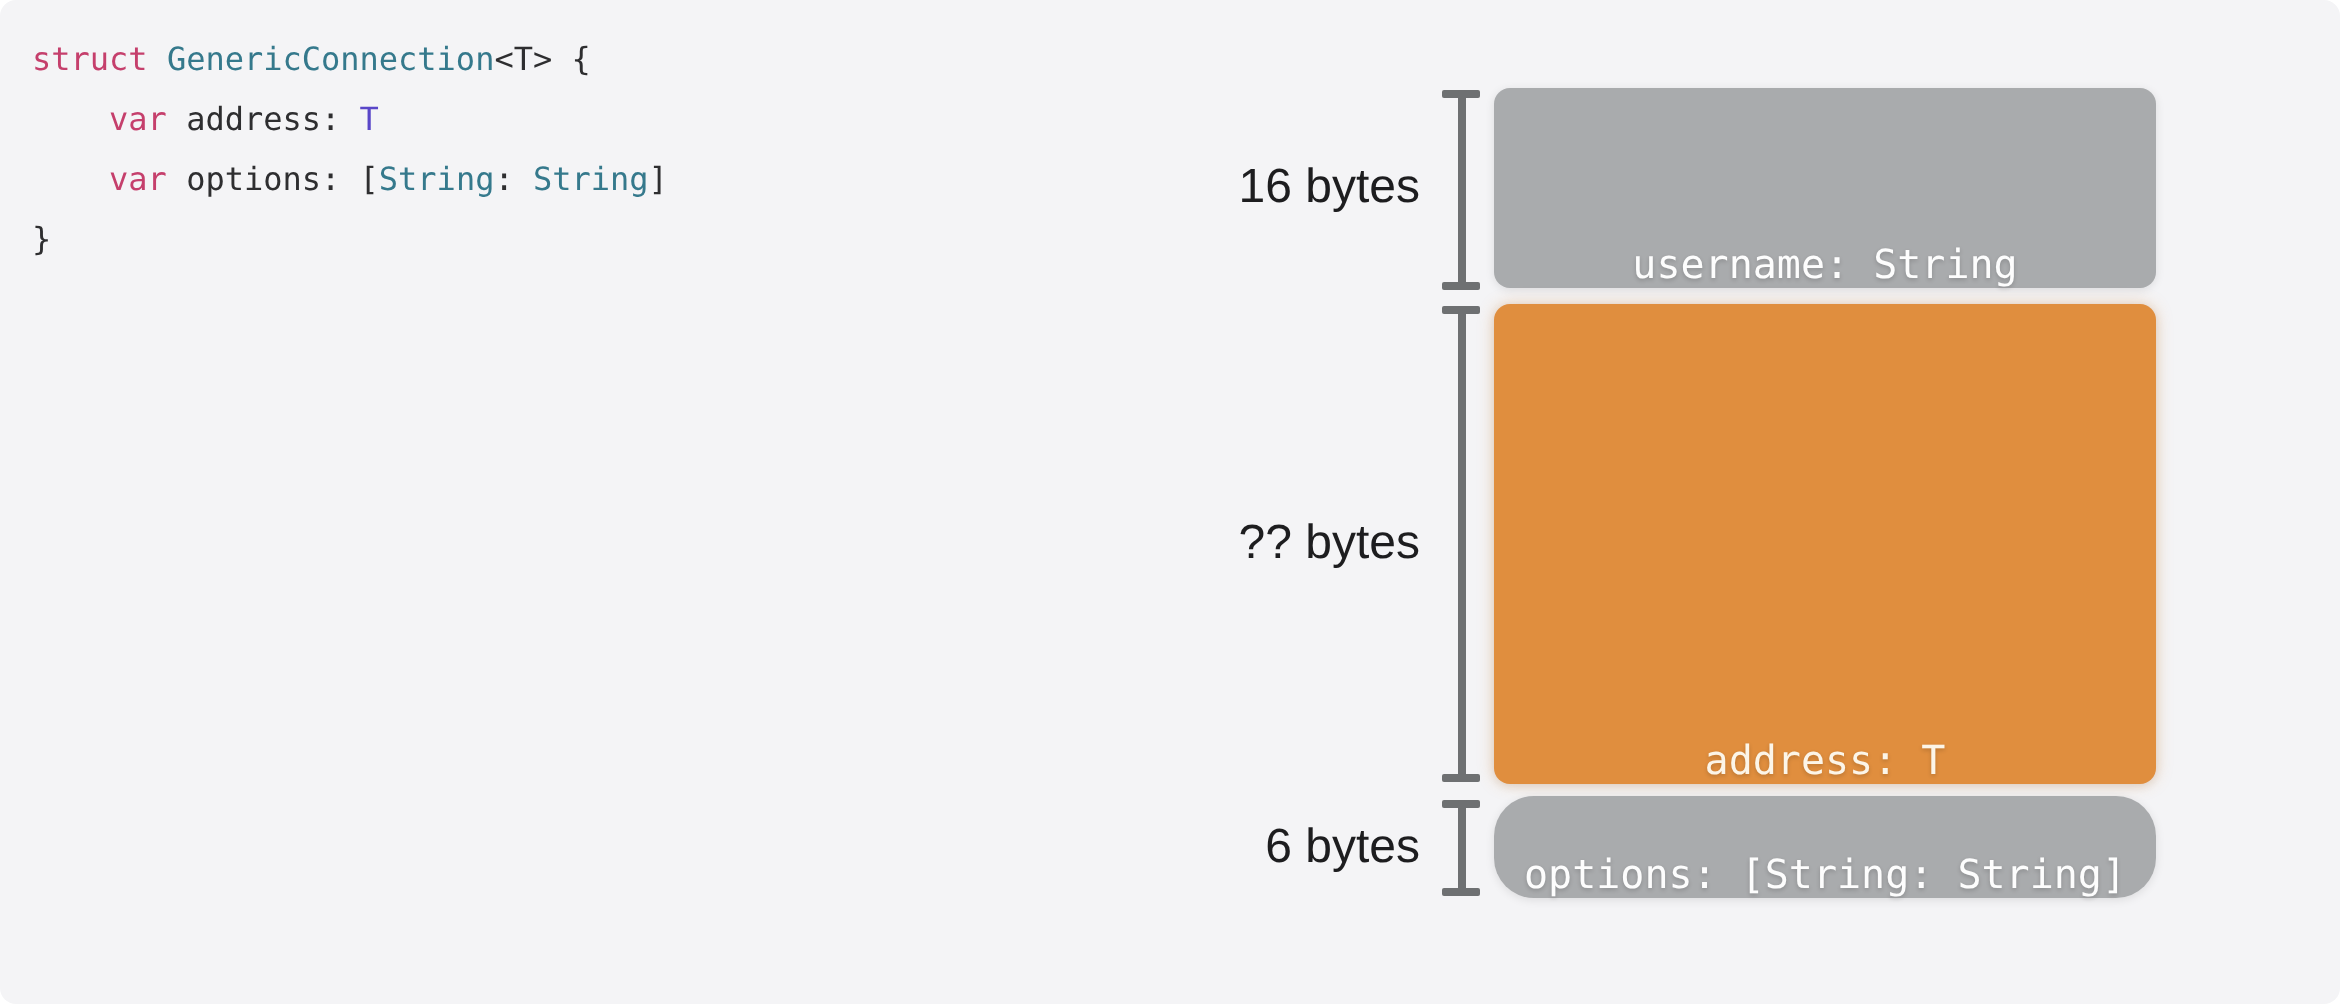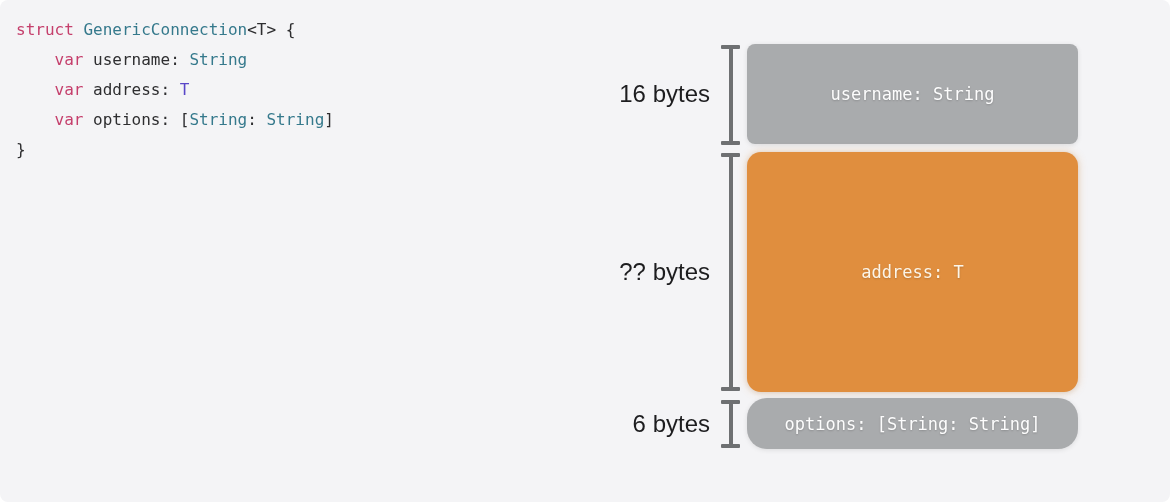--- a/index.html
+++ b/index.html
@@ -61,43 +61,42 @@
   .bracket::after{bottom:0;}
   .bracket .stem{
     position:absolute;top:0;bottom:0;left:50%;
     width:4px;transform:translateX(-50%);
     background:var(--bracket-color);border-radius:1px;
   }
 
   .mem-box{
     position:absolute;left:747px;width:331px;
     border-radius:8px;
-    display:flex;align-items:center;justify-content:center;
+    display:flex;align-items:flex-end;justify-content:center;
     font-family:"DejaVu Sans Mono","Liberation Mono",monospace;
-    font-size:17px;
+    font-size:20px;
     text-shadow:0 1px 2px rgba(0,0,0,0.18);
     box-shadow:0 1px 5px rgba(0,0,0,0.10);
   }
   .mem-box.gray{background:var(--gray-box);color:var(--gray-box-text);}
   .mem-box.orange{
     background:var(--orange-box);color:var(--orange-box-text);
     box-shadow:0 1px 5px rgba(0,0,0,0.08),0 0 8px rgba(224,142,62,0.35);
   }
   .mem-box.r1{top:44px;height:100px;}
-  .mem-box.r2{top:152px;height:240px;border-radius:14px;}
+  .mem-box.r2{top:152px;height:240px;}
   .mem-box.r3{top:398px;height:51px;border-radius:20px;}
 </style>
 </head>
 <body>
 
 <div class="canvas">
 
   <div class="code">
     <div class="code-line"><span class="tok kw">struct</span><span class="tok pl"> </span><span class="tok ty">GenericConnection</span><span class="tok pl">&lt;T&gt; {</span></div>
-    <div class="code-line"><span class="tok pl">    </span><span class="tok kw">var</span><span class="tok pl"> username: </span><span class="tok ty">String</span></div>
     <div class="code-line"><span class="tok pl">    </span><span class="tok kw">var</span><span class="tok pl"> address: </span><span class="tok gen">T</span></div>
     <div class="code-line"><span class="tok pl">    </span><span class="tok kw">var</span><span class="tok pl"> options: [</span><span class="tok ty">String</span><span class="tok pl">: </span><span class="tok ty">String</span><span class="tok pl">]</span></div>
     <div class="code-line"><span class="tok pl">}</span></div>
   </div>
 
   <div>
 
     <div class="byte-label r1">16 bytes</div>
     <div class="bracket r1">
         <div class="stem"></div>

